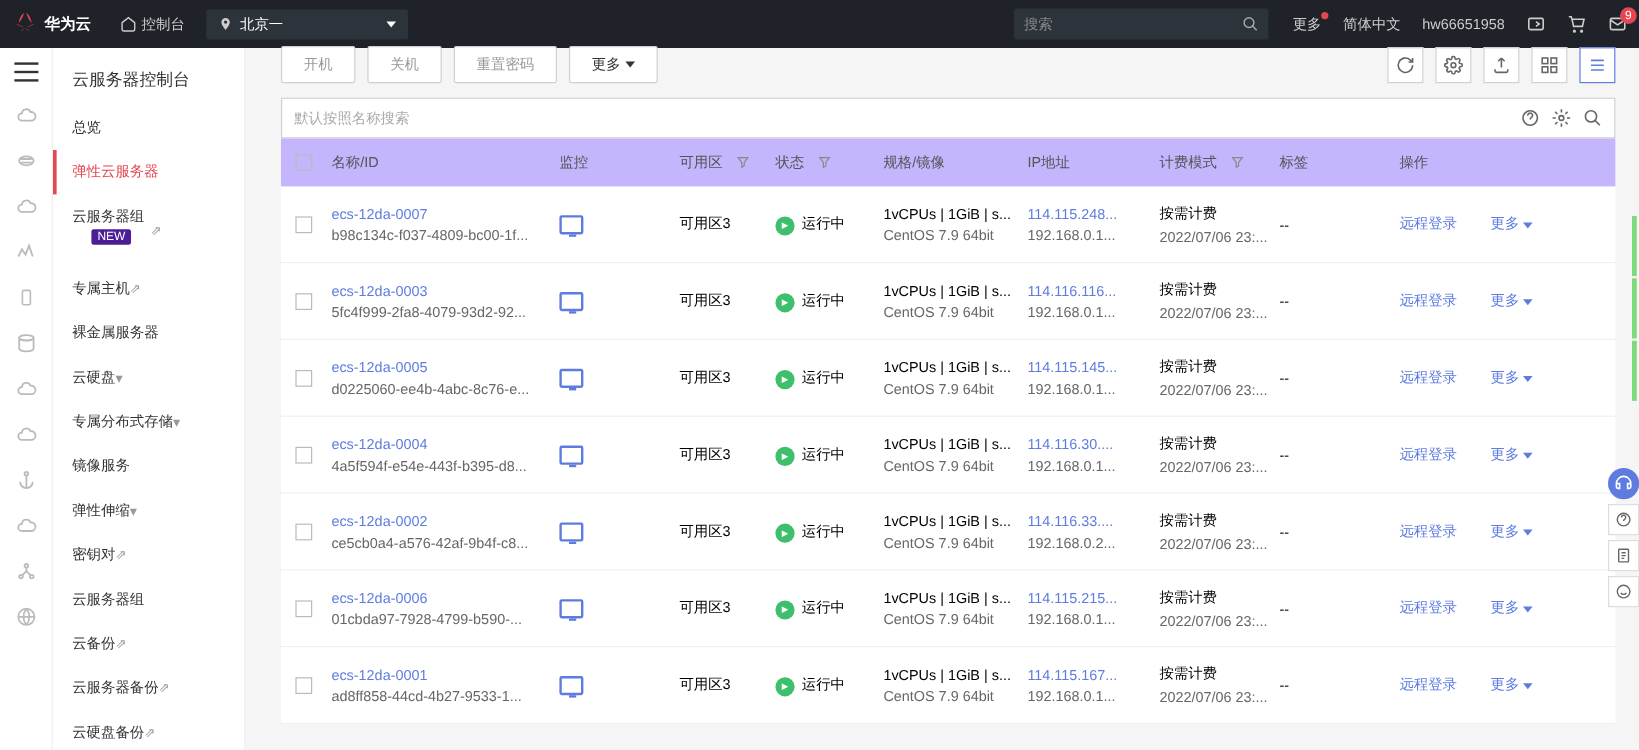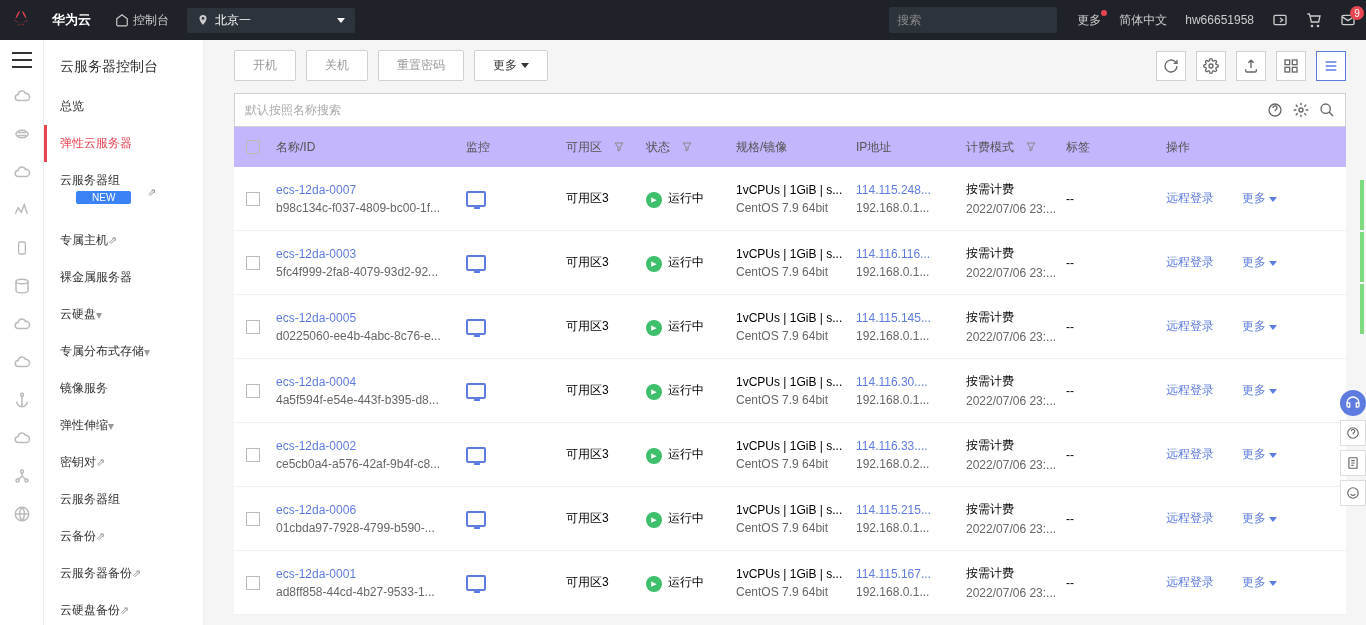--- a/index.html
+++ b/index.html
@@ -1,50 +1,50 @@
 <!DOCTYPE html>
 <html><head>
 <meta charset="utf-8">
 <style>
 *{margin:0;padding:0;box-sizing:border-box;font-family:"Microsoft YaHei",Arial,sans-serif;font-size:12px}
 body{background:#f5f5f5;width:1366px;height:625px;overflow:hidden}
 
 .topbar{height:40px;background:#1f2329;display:flex;align-items:center;color:#fff;padding:0 10px}
-.logo{display:flex;align-items:center;gap:20px;padding-right:12px}
+.logo{display:flex;align-items:center;gap:5px;padding-right:12px}
 .logo-icon{width:22px;height:22px;display:flex;align-items:center;justify-content:center}
 .brand{font-size:13px;font-weight:bold}
 .console-link{display:flex;align-items:center;gap:4px;padding:0 12px;color:#ccc;cursor:pointer}
 .region{display:flex;align-items:center;gap:6px;background:#2d333b;padding:4px 10px;border-radius:2px;cursor:pointer;margin-left:6px}
 .region .caret{margin-left:80px}
 .spacer{flex:1}
-.search-box{background:#2d333b;display:flex;align-items:center;width:168px;height:26px;padding:0 8px;border-radius:2px}
+.search-box{background:#2d333b;display:flex;align-items:center;width:212px;height:26px;padding:0 8px;border-radius:2px}
 .search-box input{background:transparent;border:none;color:#fff;flex:1;outline:none}
 .search-box input::placeholder{color:#888}
 .top-right{display:flex;align-items:center;gap:18px;margin-left:20px;color:#ccc}
 .top-right>*{cursor:pointer;position:relative}
 .more-link .red-dot{position:absolute;top:-2px;right:-6px;width:6px;height:6px;background:#e64552;border-radius:50%}
 .badge-9{position:absolute;top:-6px;right:-8px;background:#e64552;color:#fff;border-radius:8px;min-width:14px;height:14px;display:flex;align-items:center;justify-content:center;font-size:10px;padding:0 3px}
 
 .rail{position:absolute;top:40px;left:0;width:44px;height:585px;background:#fff;border-right:1px solid #eee;display:flex;flex-direction:column;align-items:center;padding-top:12px;gap:18px}
 .rail .hamburger{width:20px;height:16px;display:flex;flex-direction:column;justify-content:space-between;cursor:pointer}
 .rail .hamburger span{height:2px;background:#333}
 .rail-icon{width:20px;height:20px;color:#999;cursor:pointer;display:flex;align-items:center;justify-content:center}
 
 .sidebar{position:absolute;top:40px;left:44px;width:160px;height:585px;background:#fff;border-right:1px solid #eee;overflow-y:auto}
 .sidebar-title{padding:18px 16px 12px;font-size:14px;color:#333}
 .side-item{padding:10px 16px;color:#333;cursor:pointer;display:flex;align-items:center;justify-content:flex-start}
 .side-item.active{border-left:3px solid #e64552;background:#fff;color:#e64552;padding-left:13px}
 .side-item .ext{color:#999;font-size:11px}
 .side-item .caret-d{color:#999}
-.new-badge{background:#3b82f6;color:#fff;padding:1px 16px;border-radius:2px;font-size:10px;margin-top:2px;display:inline-block}
+.new-badge{background:#4c1d95;color:#fff;padding:1px 5px;border-radius:2px;font-size:10px;margin-top:2px;display:inline-block}
 .side-sub{padding:0 16px 8px}
 .sidebar::-webkit-scrollbar{width:8px}
 .sidebar::-webkit-scrollbar-thumb{background:#ccc;border-radius:4px}
 
-.main{position:absolute;top:40px;left:204px;right:0;height:585px;overflow:auto;padding:10px 20px 20px 30px}
+.main{position:absolute;top:28px;left:204px;right:0;height:585px;overflow:auto;padding:10px 20px 20px 30px}
 .toolbar{display:flex;align-items:center;gap:10px;margin-bottom:12px}
 .btn{border:1px solid #d0d0d0;background:#fff;color:#999;padding:6px 18px;border-radius:2px;cursor:pointer}
 .btn.more{color:#333;display:flex;align-items:center;gap:4px}
 .tool-spacer{flex:1}
 .iconbtn{width:30px;height:30px;border:1px solid #d0d0d0;display:flex;align-items:center;justify-content:center;cursor:pointer;color:#666;background:#fff}
 .iconbtn.active{border-color:#5e7ce0;color:#5e7ce0}
 
 .searchrow{display:flex;align-items:center;border:1px solid #d0d0d0;background:#fff;padding:0 10px;height:34px;margin-bottom:0}
 .searchrow input{flex:1;border:none;outline:none;color:#333}
 .searchrow input::placeholder{color:#aaa}

